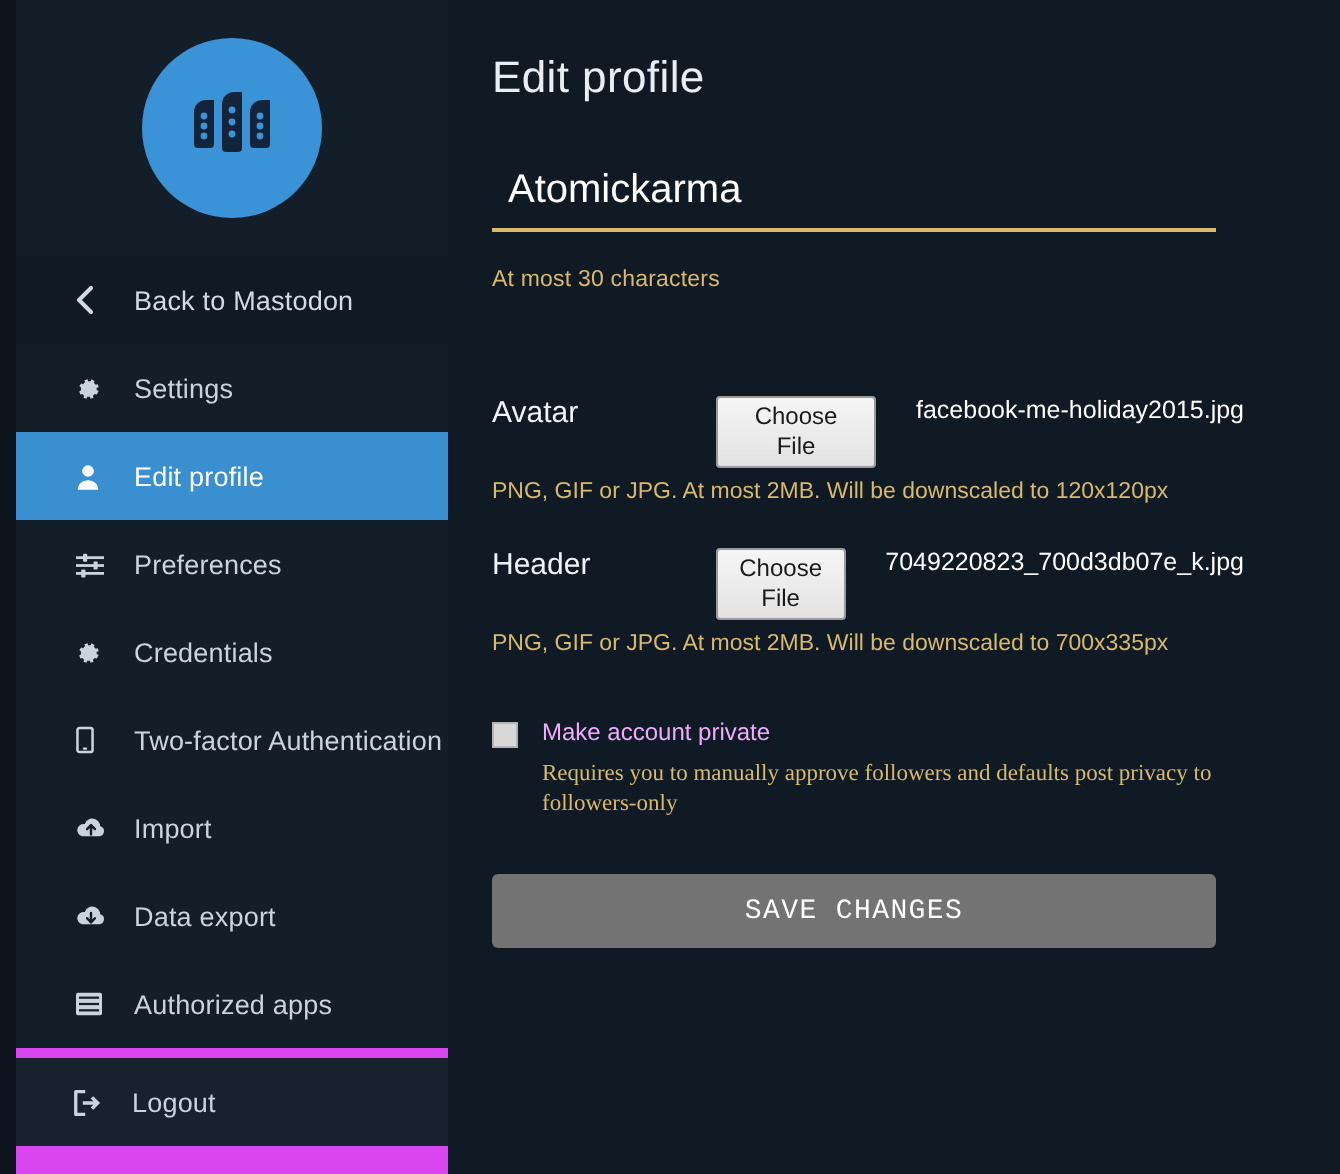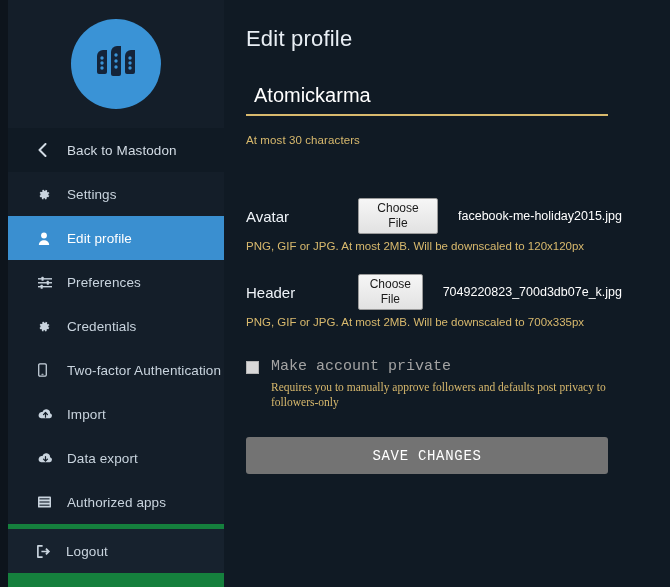--- a/index.html
+++ b/index.html
@@ -30,21 +30,21 @@
     height: 587px;
     background: #0d141c;
     flex: 0 0 8px;
   }
 
   
   .sidebar {
     width: 216px;
     flex: 0 0 216px;
     height: 587px;
-    background: #15803d;
+    background: #d946ef;
     display: flex;
     flex-direction: column;
     position: relative;
   }
 
   .logo-wrap {
     height: 128px;
     display: flex;
     align-items: center;
     justify-content: center;
@@ -156,21 +156,21 @@
     font-size: 11.5px;
     margin-top: 18px;
     letter-spacing: .1px;
   }
 
   .spacer-lg { height: 22px; }
 
   
   .file-row {
     display: flex;
-    align-items: center;
+    align-items: flex-start;
     margin-top: 4px;
     gap: 12px;
   }
 
   .file-label {
     font-size: 15px;
     color: #eef3f8;
     width: 100px;
     flex: 0 0 100px;
   }
@@ -211,24 +211,23 @@
     height: 13px;
     flex: 0 0 13px;
     background: #d8d8d8;
     border: 1px solid #b4b4b4;
     margin-top: 3px;
     margin-right: 12px;
     cursor: pointer;
   }
 
   .chk-label {
-    font-size: 15px;
-    color: #a3a3a3;
+    font-size: 12px;
+    color: #f0abfc;
     line-height: 17px;
-    font-family: Liberation Mono, monospace;
   }
 
   .chk-hint {
     color: #d8b96d;
     font-size: 11.5px;
     line-height: 15px;
     margin-top: 5px;
     max-width: 348px;
     font-family: Liberation Serif, serif;
   }

